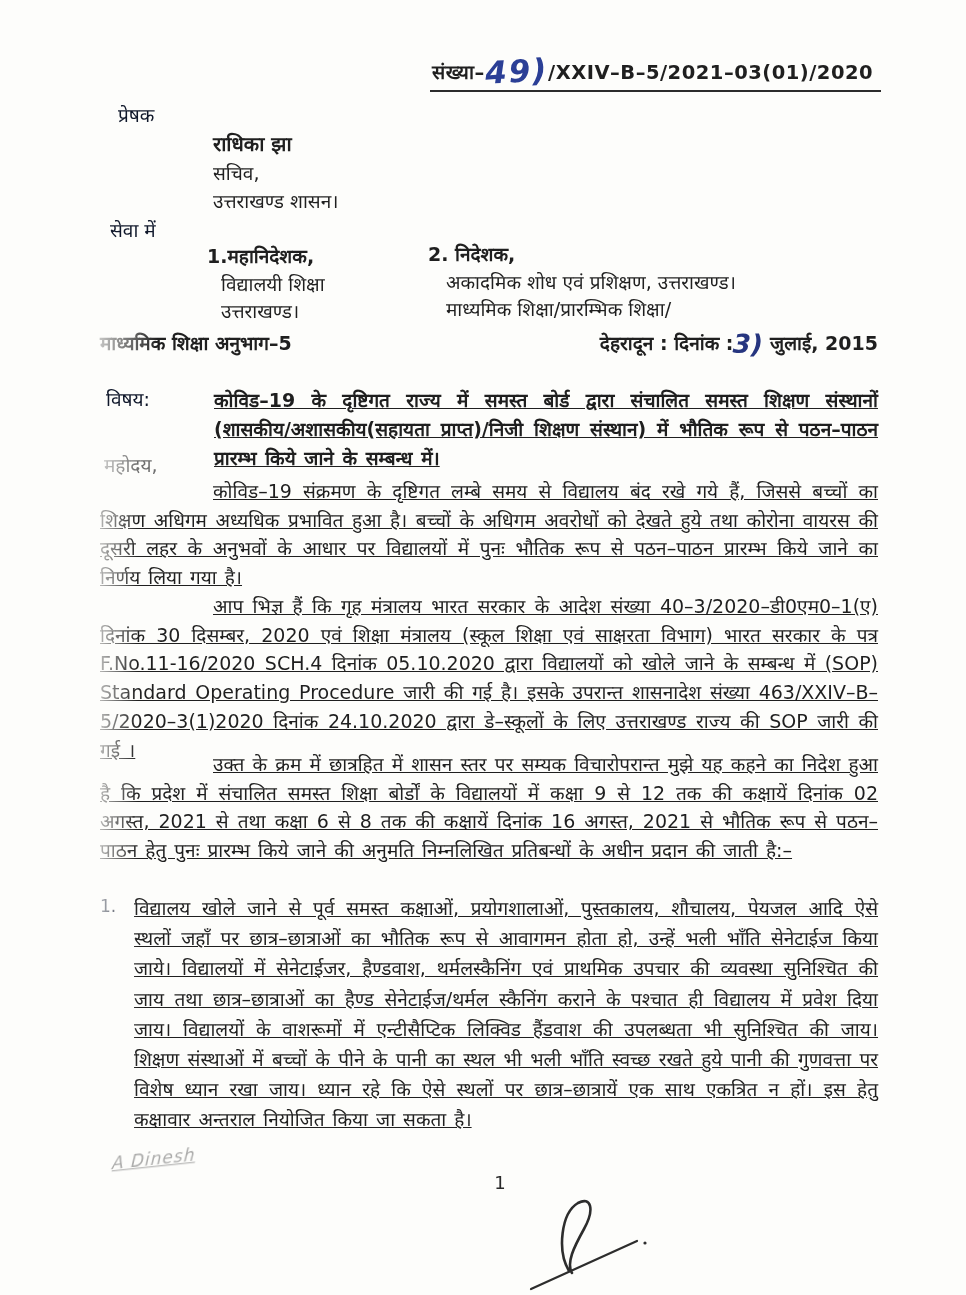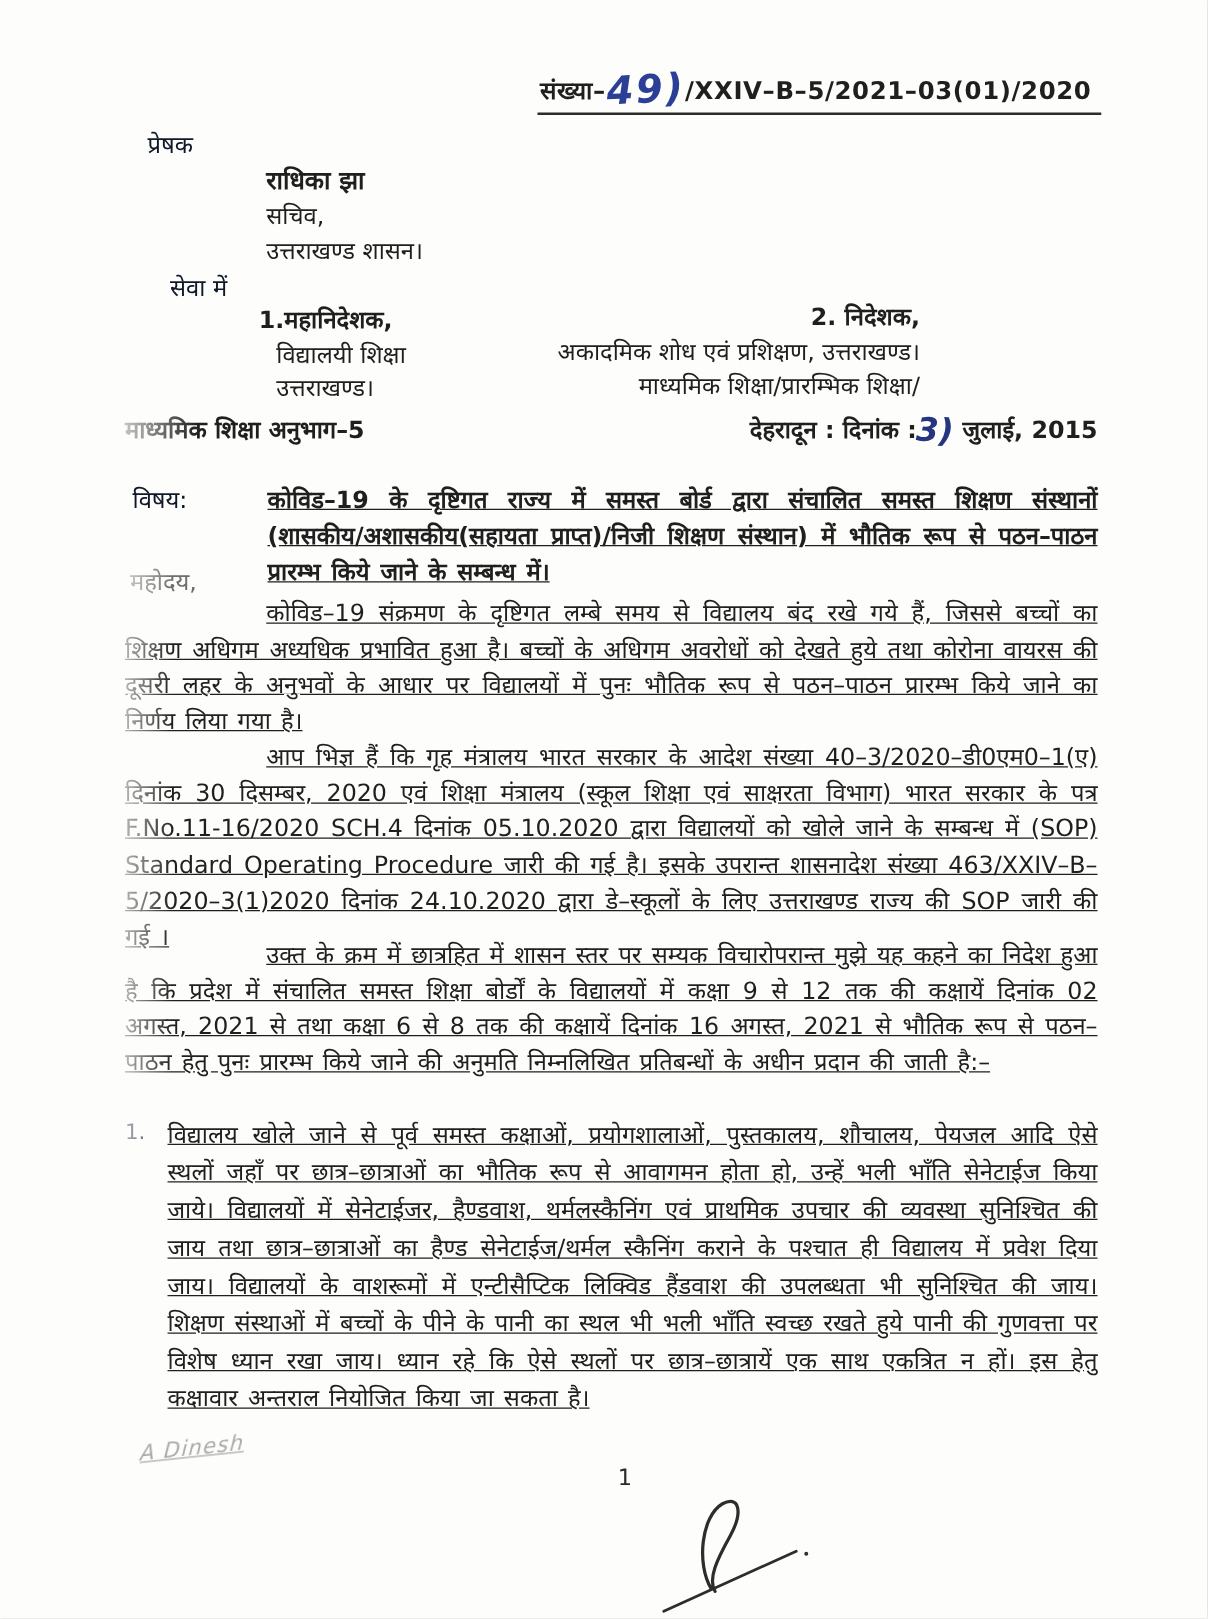--- a/index.html
+++ b/index.html
@@ -34,23 +34,23 @@
     font-style:italic;
     display:inline-block;
   }
   .hw-ref { font-size:31px; line-height:18px; transform:rotate(-3deg) translateY(3px); letter-spacing:2px; }
   .hw-date { font-size:26px; line-height:16px; transform:rotate(2deg) translateY(3px); color:#26357f; }
 
   .sender-label { top:102px; left:118px; }
   .sender-block { top:130px; left:213px; line-height:28.5px; }
   .sender-name  { font-weight:bold; font-size:20px; }
 
-  .recipients-label { top:217px; left:110px;margin-left:26px; }
+  .recipients-label { top:217px; left:110px; }
   .recip-col1 { top:243px; left:207px; line-height:27.5px; font-weight:bold; }
-  .recip-col2 { top:241px; left:428px; line-height:27.5px; font-weight:bold;text-align:right; }
+  .recip-col2 { top:241px; left:428px; line-height:27.5px; font-weight:bold; }
   .recip-col1 .sub { padding-left:14px; font-weight:normal; }
   .recip-col2 .sub { padding-left:18px; font-weight:normal; }
 
   .meta-row { top:330px; left:100px; width:778px; display:flex; justify-content:space-between; font-weight:bold; white-space:nowrap; }
 
   .subject-label { top:386px; left:106px; font-weight:normal; }
   .subject-text  { top:386px; left:214px; width:664px; font-weight:bold; line-height:29px; }
 
   .salutation { top:452px; left:104px; }
 

